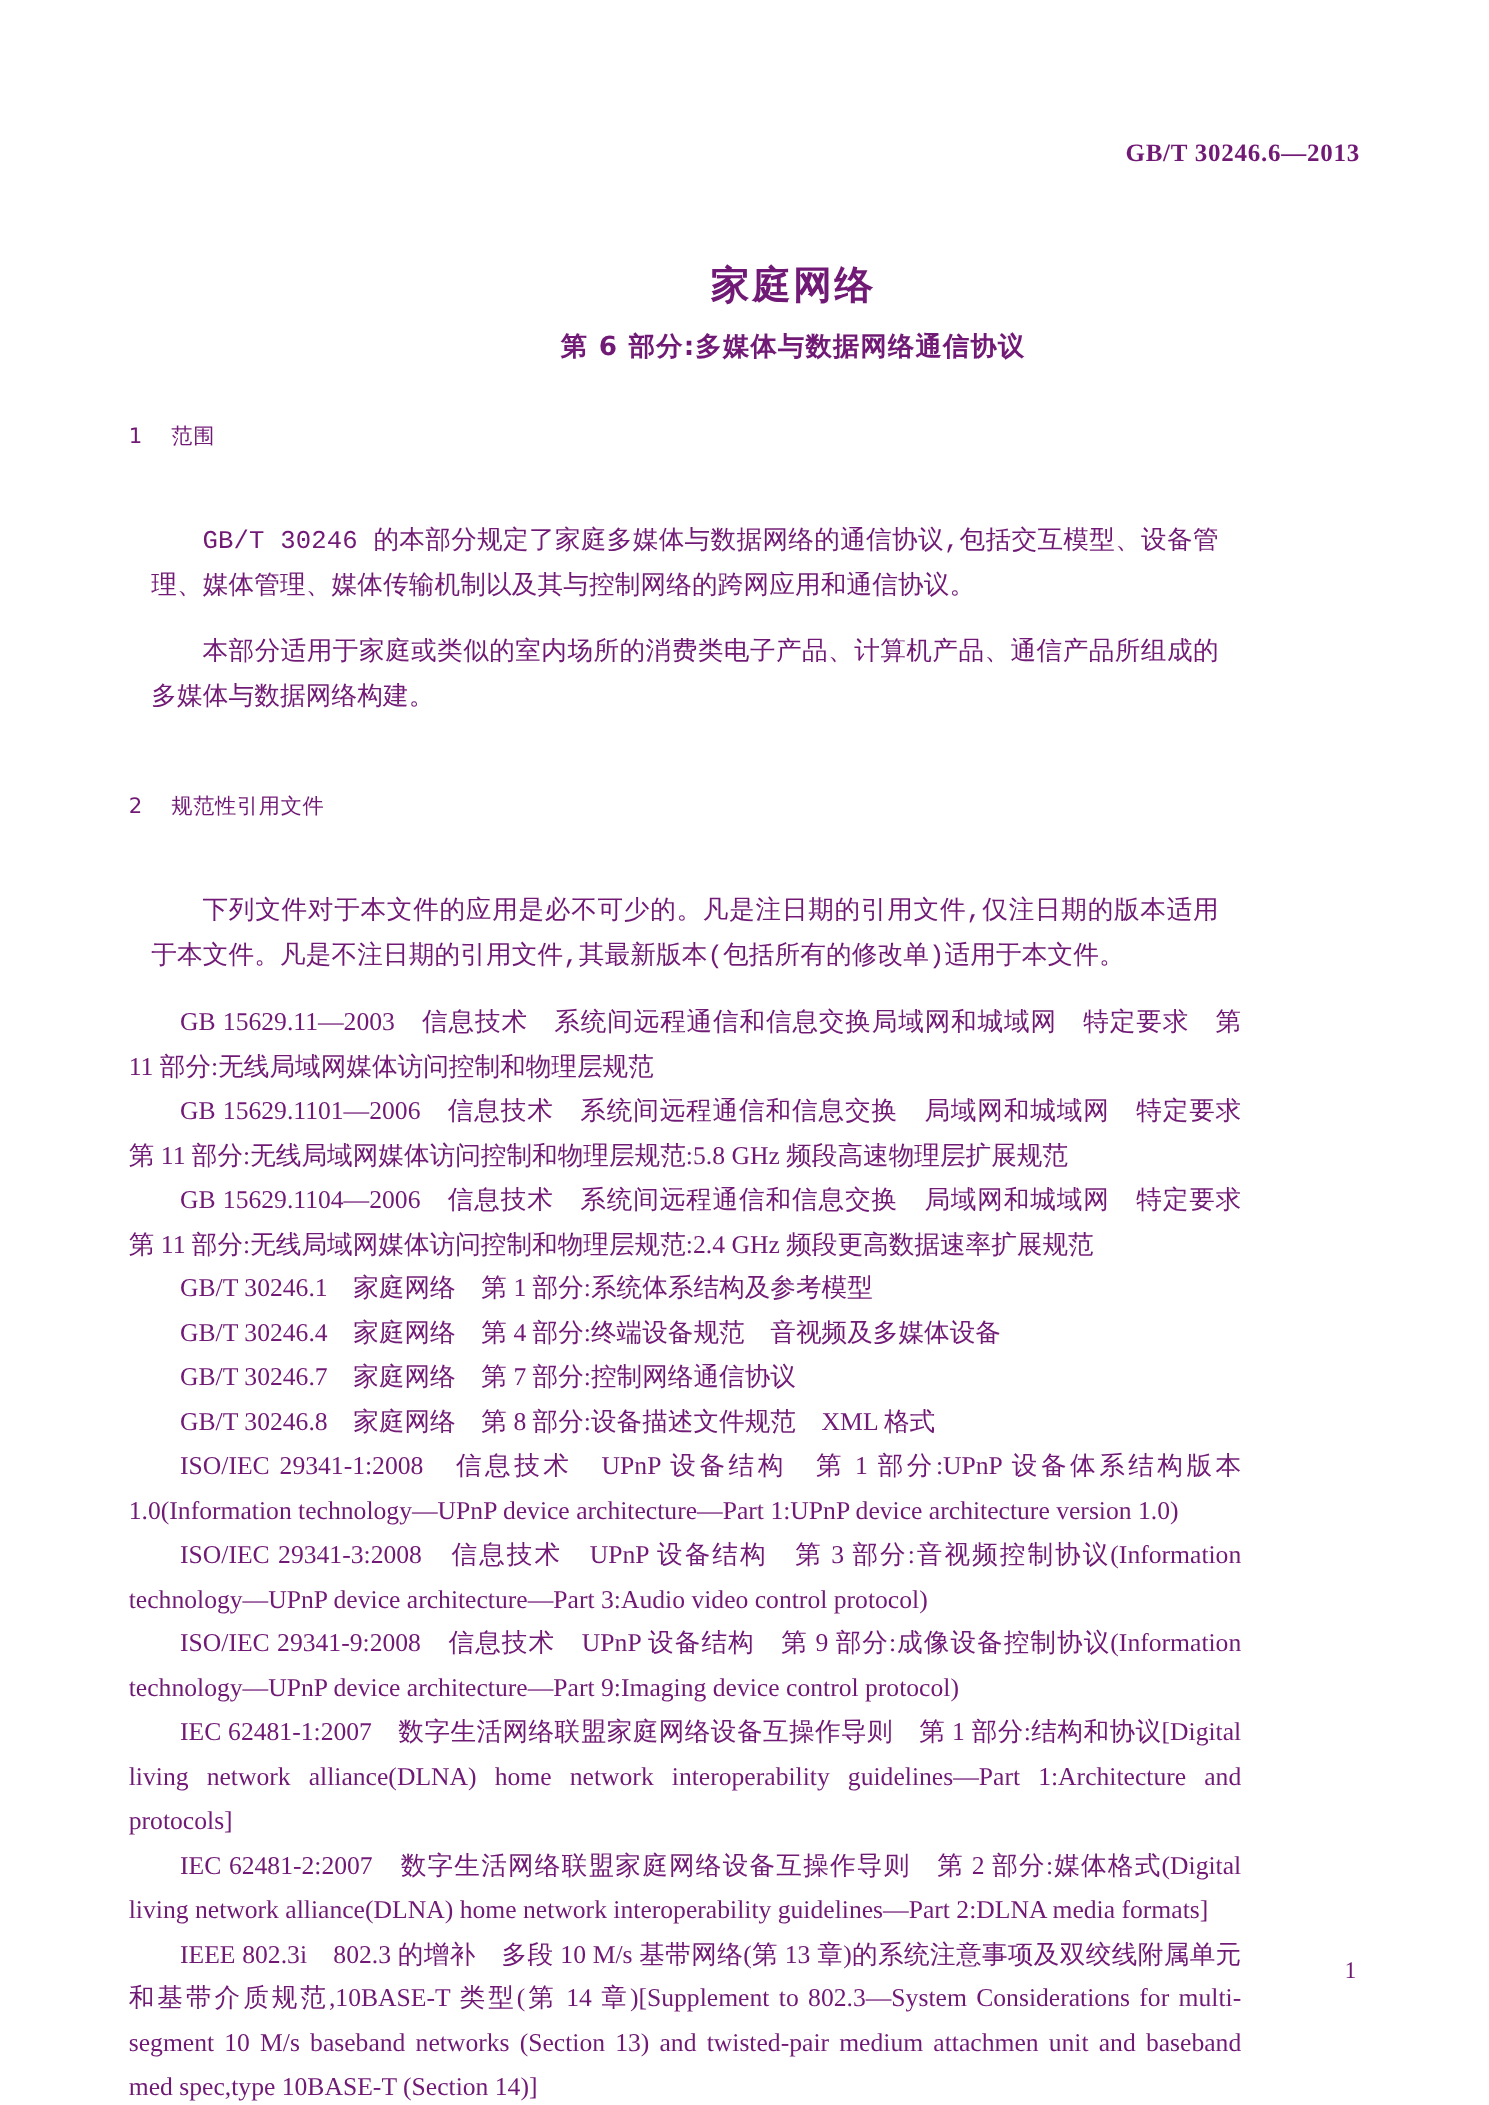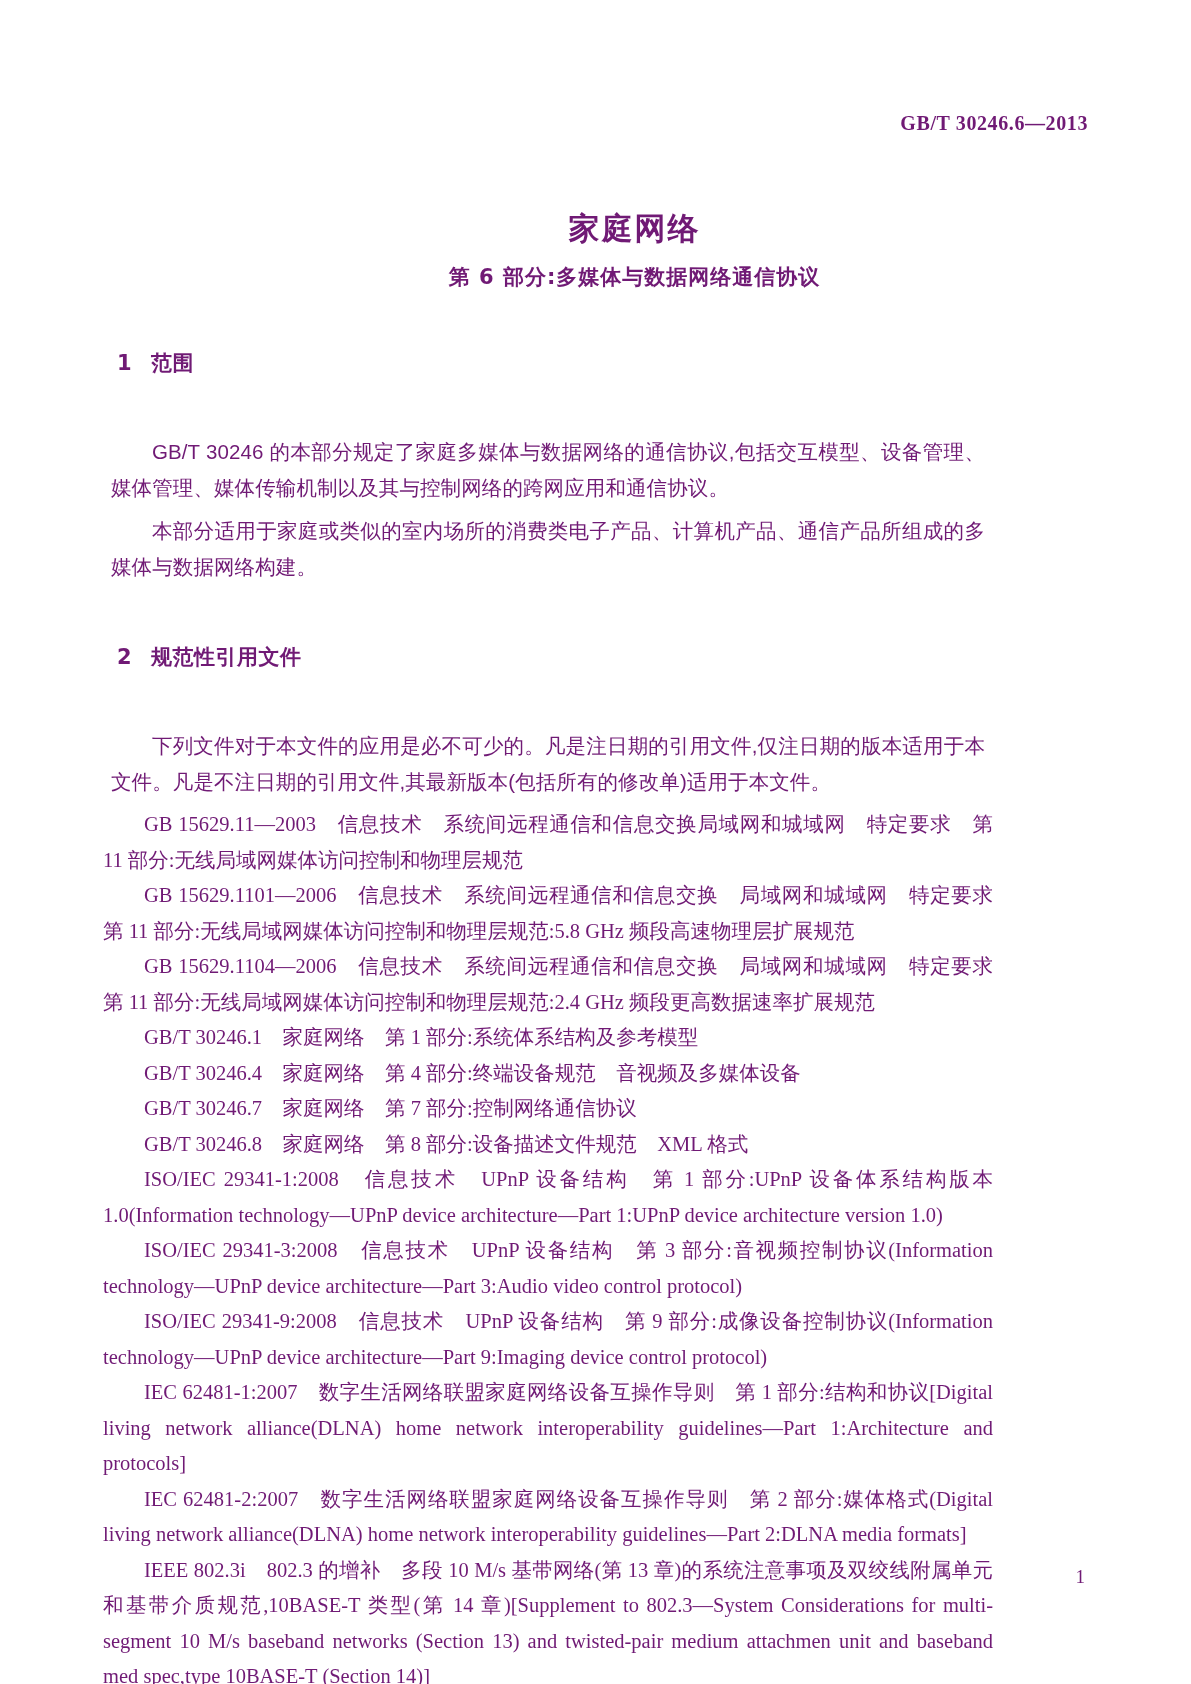--- a/index.html
+++ b/index.html
@@ -50,35 +50,35 @@
     line-height: 52px;
   }
   .content {
     position: absolute;
     top: 336px;
     left: 103px;
     width: 890px;
   }
   .sec-heading {
     font-family: "DejaVu Sans", "Liberation Sans", sans-serif;
-    font-size: 21px;
-    font-weight: bold;
+    font-size: 17px;
+    font-weight: normal;
     letter-spacing: 0.5px;
     line-height: 26px;
-    margin: 14px;
+    margin: 0;
   }
   .sec-heading .secnum {
     display: inline-block;
     min-width: 34px;
   }
   .gap-after-head { height: 36px; }
   .gap-before-head { height: 38px; }
   p.body {
-    margin: 8px;
-    font-family: Liberation Sans, sans-serif;
+    margin: 18px;
+    font-family: Liberation Mono, monospace;
     font-size: 20.5px;
     line-height: 35.5px;
     text-align: justify;
     text-justify: inter-ideograph;
     letter-spacing: 0.1px;
   }
   p.indent {
     text-indent: 2em;
   }
   .reflist p.ref {

